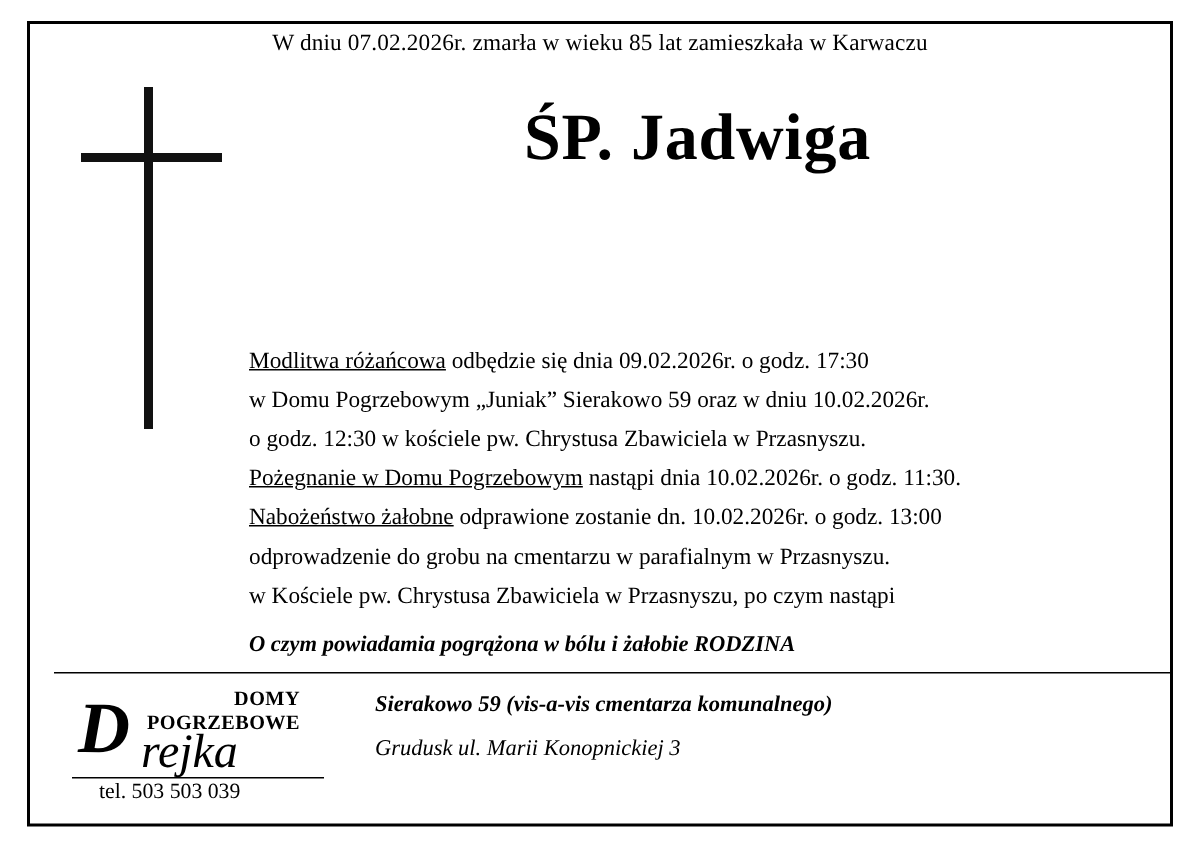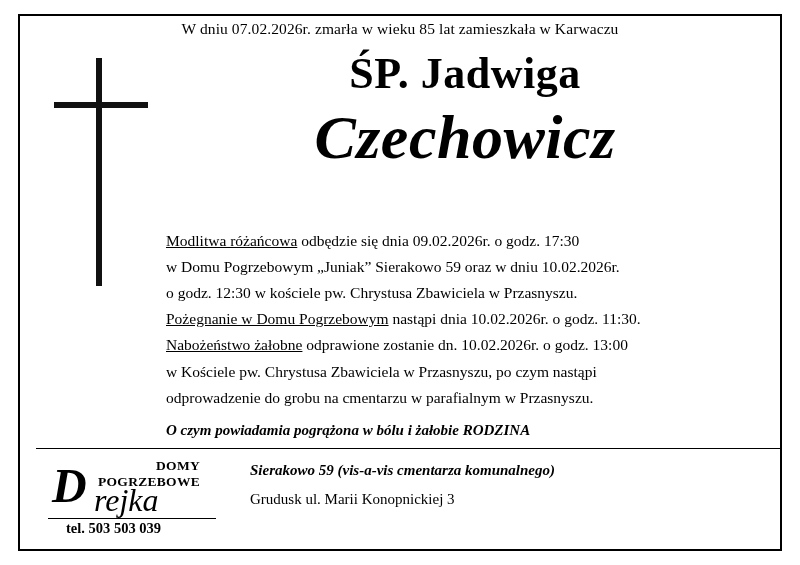--- a/index.html
+++ b/index.html
@@ -72,21 +72,21 @@
     left: 10px;
     top: 44px;
     width: 94px;
     height: 6px;
     background: #111111;
   }
 
   
   .name-block {
     position: absolute;
-    top: 50px;
+    top: 68px;
     left: 150px;
     right: 20px;
     text-align: center;
   }
   .name-first {
     font-size: 44px;
     font-weight: bold;
     line-height: 1.1;
     letter-spacing: 0.5px;
   }
@@ -181,69 +181,68 @@
     top: 62px;
     width: 168px;
     height: 1px;
     background: #000;
   }
   .logo-phone {
     position: absolute;
     left: 24px;
     top: 64px;
     font-size: 14.5px;
-    font-weight: bold;
+    font-weight: normal;
   }
 
   
   .addresses {
     position: absolute;
     left: 250px;
     top: 456px;
     right: 24px;
     font-size: 15px;
     line-height: 1.9;
   }
   .addr-1 { font-style: italic; }
   .addr-2 { font-style: italic; font-weight: bold; }
-  .addr-3 { }
+  .addr-3 { font-style: italic; }
 </style>
 </head>
 <body>
 
 <div class="obituary">
   <div class="frame"></div>
   <div class="inner">
 
     <div class="header-line">W dniu 07.02.2026r. zmarła w wieku 85 lat zamieszkała w Karwaczu</div>
 
     <div class="cross">
       <div class="vert"></div>
       <div class="horiz"></div>
     </div>
 
     <div class="name-block">
       <div class="name-first">ŚP. Jadwiga</div>
-      <div class="name-last">Czechowicz</div>
     </div>
 
     <div class="body-text">
       <p>
         <span class="u-bold">Modlitwa różańcowa</span><span> odbędzie się dnia 09.02.2026r.  o godz. 17:30</span>
       </p>
       <p>w Domu Pogrzebowym „Juniak” Sierakowo 59 oraz w dniu 10.02.2026r.</p>
       <p>o godz. 12:30 w kościele pw. Chrystusa Zbawiciela w Przasnyszu.</p>
       <p>
         <span class="u-bold">Pożegnanie w Domu Pogrzebowym</span><span> nastąpi dnia 10.02.2026r. o godz. 11:30.</span>
       </p>
       <p>
         <span class="u-bold">Nabożeństwo żałobne</span><span> odprawione zostanie dn. </span><span class="b">10.02.2026r.</span><span> o godz. </span><span class="b">13:00</span>
       </p>
+      <p>odprowadzenie do grobu na cmentarzu w parafialnym w Przasnyszu.</p>
       <p>w Kościele pw. Chrystusa Zbawiciela w Przasnyszu, po czym nastąpi</p>
-      <p>odprowadzenie do grobu na cmentarzu w parafialnym w Przasnyszu.</p>
     </div>
 
     <div class="family-line">O czym powiadamia pogrążona w bólu i żałobie RODZINA</div>
 
     <div class="divider"></div>
 
     <div class="logo">
       <div class="logo-top">
         <span>DOMY</span><br>
         <span>POGRZEBOWE</span>

